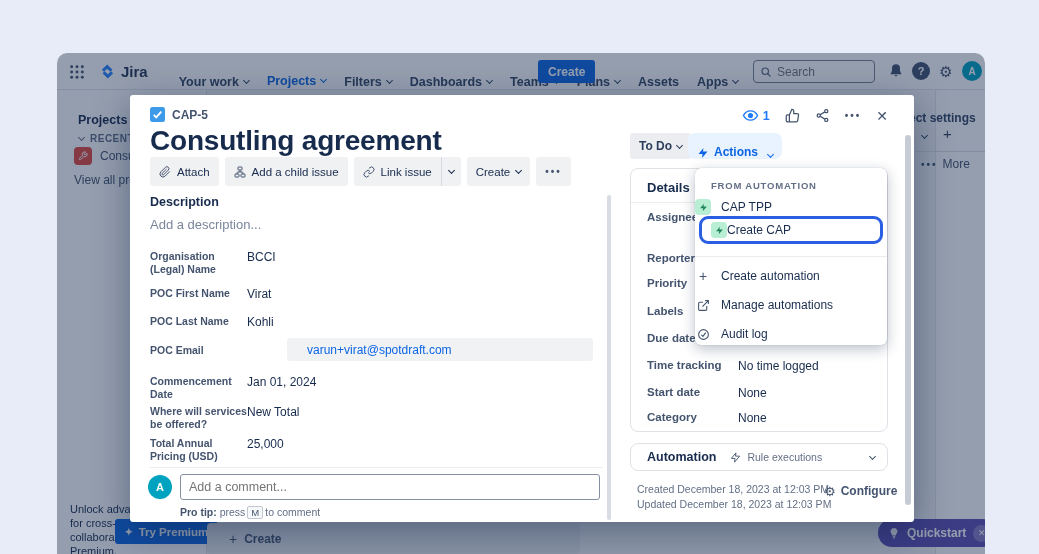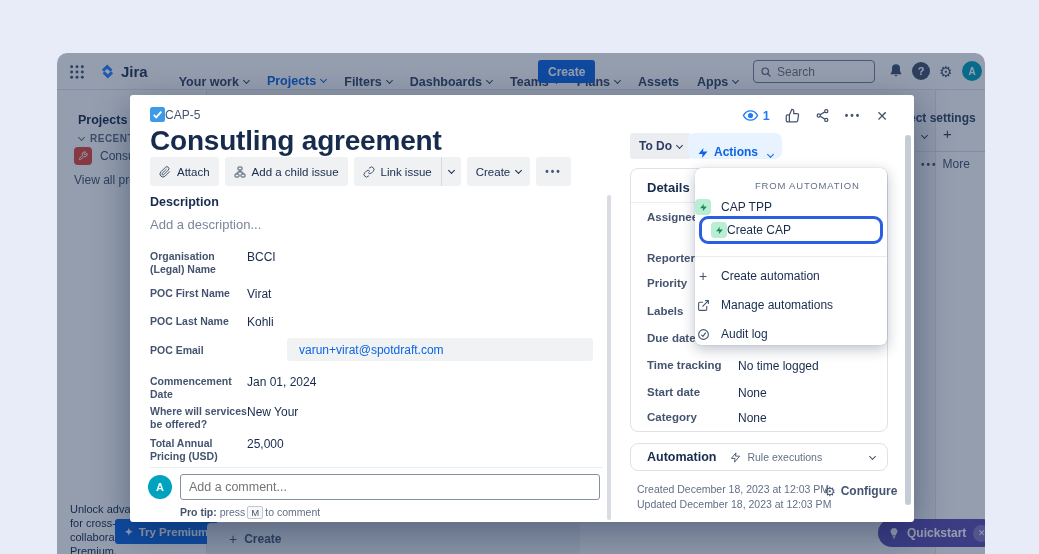--- a/index.html
+++ b/index.html
@@ -52,42 +52,42 @@
   .quickstart { position:absolute; left:821px; top:466px; height:28px; padding:0 6px 0 10px; background:#5E4DB2; border-radius:15px;
                 display:flex; align-items:center; gap:7px; color:#fff; font-size:12px; font-weight:bold; border:none; font-family:inherit; }
   .qs-close { width:17px; height:17px; border-radius:50%; background:rgba(255,255,255,.25); display:flex; align-items:center; justify-content:center; font-size:9px; color:#fff; }
 
   
   #dim { position:absolute; inset:0; background:rgba(20,40,75,0.45); z-index:2; }
 
   
   #modal { position:absolute; left:73px; top:42px; width:784px; height:427px; background:#fff; border-radius:3px;
            box-shadow:0 10px 36px rgba(9,30,66,.42); z-index:3; }
-  .issue-key { position:absolute; left:20px; top:12px; display:flex; align-items:center; font-size:12px; font-weight:normal; color:#44546F; }
+  .issue-key { position:absolute; left:20px; top:12px; display:flex; align-items:center; gap:7px; font-size:12px; font-weight:bold; color:#44546F; }
   .hdr-icons { position:absolute; right:26px; top:12px; display:flex; align-items:center; gap:15px; color:#44546F; }
   .watch { display:flex; align-items:center; gap:4px; color:#1D7AFC; font-size:12.5px; font-weight:bold; }
   .dots { font-size:10px; letter-spacing:2px; font-weight:bold; color:#44546F; }
   .xclose { font-size:14px; color:#44546F; font-weight:bold; }
   .issue-title { position:absolute; left:20px; top:30px; width:450px; font-size:28px; font-weight:bold; color:#172B4D; letter-spacing:-0.2px; }
 
   .toolbar { position:absolute; left:20px; top:62px; display:flex; gap:6px; align-items:center; }
   .btn-subtle { height:29px; background:#F0F1F3; border:none; border-radius:3px; color:#172B4D; font-size:11.5px; font-weight:500;
                 font-family:inherit; display:flex; align-items:center; gap:6px; padding:0 9px; }
   .split { display:flex; }
   .split .btn-subtle:first-child { border-radius:3px 0 0 3px; }
   .split .seg { border-radius:0 3px 3px 0; border-left:1px solid #D5D8DE; padding:0 7px; }
 
   .desc-h { position:absolute; left:20px; top:100px; font-size:12.5px; font-weight:bold; color:#172B4D; }
   .desc-ph { position:absolute; left:20px; top:122px; font-size:13px; color:#7A869A; }
 
   .frow { position:absolute; left:20px; width:452px; }
   .flabel { display:inline-block; vertical-align:top; width:100px; font-size:10.5px; font-weight:bold; color:#44546F; line-height:13px; }
   .fval { position:absolute; left:97px; top:0; font-size:12px; color:#172B4D; }
   .email-hl { position:absolute; left:157px; top:243px; width:306px; height:23px; background:#F1F2F4; border-radius:3px;
-              display:flex; align-items:center; padding-left:12px; }
+              display:flex; align-items:center; padding-left:20px; }
   .email-hl a { font-size:12px; color:#0C66E4; text-decoration:none; }
 
   .col-divider { position:absolute; left:20px; top:372px; width:452px; height:1px; background:#EBECF0; }
   .comment-avatar { position:absolute; left:18px; top:380px; width:24px; height:24px; font-size:11px; }
   .comment-box { position:absolute; left:50px; top:379px; width:420px; height:26px; border:1px solid #8590A2; border-radius:3px;
                  font-size:12.5px; color:#44546F; padding:0 8px; font-family:inherit; outline:none; }
   .protip { position:absolute; left:50px; top:411px; font-size:10.5px; color:#626F86; }
   .protip b { color:#44546F; }
   .kbd { display:inline-block; border:1px solid #C1C7D0; background:#F7F8F9; border-radius:2px; padding:0 3px; font-size:9.5px; color:#44546F; margin:0 2px; }
 
@@ -111,21 +111,21 @@
   .auto-sub { font-size:10.5px; color:#626F86; margin-left:6px; }
   #auto-card .chev { margin-left:auto; color:#44546F; }
 
   .meta-line { position:absolute; left:507px; font-size:10.5px; color:#626F86; }
   .configure { position:absolute; left:694px; top:389px; display:flex; align-items:center; gap:5px; color:#44546F;
                font-size:12px; font-weight:bold; background:none; border:none; font-family:inherit; }
 
   
   #menu { position:absolute; left:565px; top:73px; width:192px; height:177px; background:#fff; border-radius:6px; z-index:5;
           box-shadow:0 4px 14px rgba(9,30,66,.28), 0 0 1px rgba(9,30,66,.32); }
-  .menu-section { position:absolute; left:16px; top:12px; font-size:9.5px; font-weight:normal; letter-spacing:.8px; color:#626F86;margin-left:44px; }
+  .menu-section { position:absolute; left:16px; top:12px; font-size:9.5px; font-weight:bold; letter-spacing:.8px; color:#626F86; }
   .menu-item { position:absolute; left:0; width:100%; height:26px; display:flex; align-items:center; padding-left:0; gap:10px;
                font-size:12px; color:#172B4D; cursor:pointer; }
   .rule-ico { width:16px; height:16px; border-radius:4px; background:#B8EED3; display:flex; align-items:center; justify-content:center; flex:none; }
   .sel-ring { position:absolute; left:4px; top:48px; width:184px; height:28px; border:3px solid #2B5FE3; border-radius:9px;
               display:flex; align-items:center; padding-left:9px; font-size:12px; color:#172B4D; background:#fff; }
   .menu-div { position:absolute; left:0; top:88px; width:100%; height:1px; background:#EBECF0; }
   .mi-ico { width:16px; display:flex; justify-content:center; color:#44546F; flex:none; }
 
   .gear-glyph { font-size:15px; line-height:1; color:#42526E; }
 </style>
@@ -365,21 +365,21 @@
     </div>
     <div class="email-hl">
       <a href="#">varun+virat@spotdraft.com</a>
     </div>
     <div class="frow" style="top:280px;">
       <span class="flabel">Commencement Date</span>
       <span class="fval">Jan 01, 2024</span>
     </div>
     <div class="frow" style="top:310px;">
       <span class="flabel">Where will services be offered?</span>
-      <span class="fval">New Your</span>
+      <span class="fval">New Total</span>
     </div>
     <div class="frow" style="top:342px;">
       <span class="flabel">Total Annual Pricing (USD)</span>
       <span class="fval">25,000</span>
     </div>
 
     <div class="col-divider"></div>
     <span class="avatar comment-avatar">A</span>
     <input class="comment-box" placeholder="Add a comment..." style="">
     <div class="protip">

